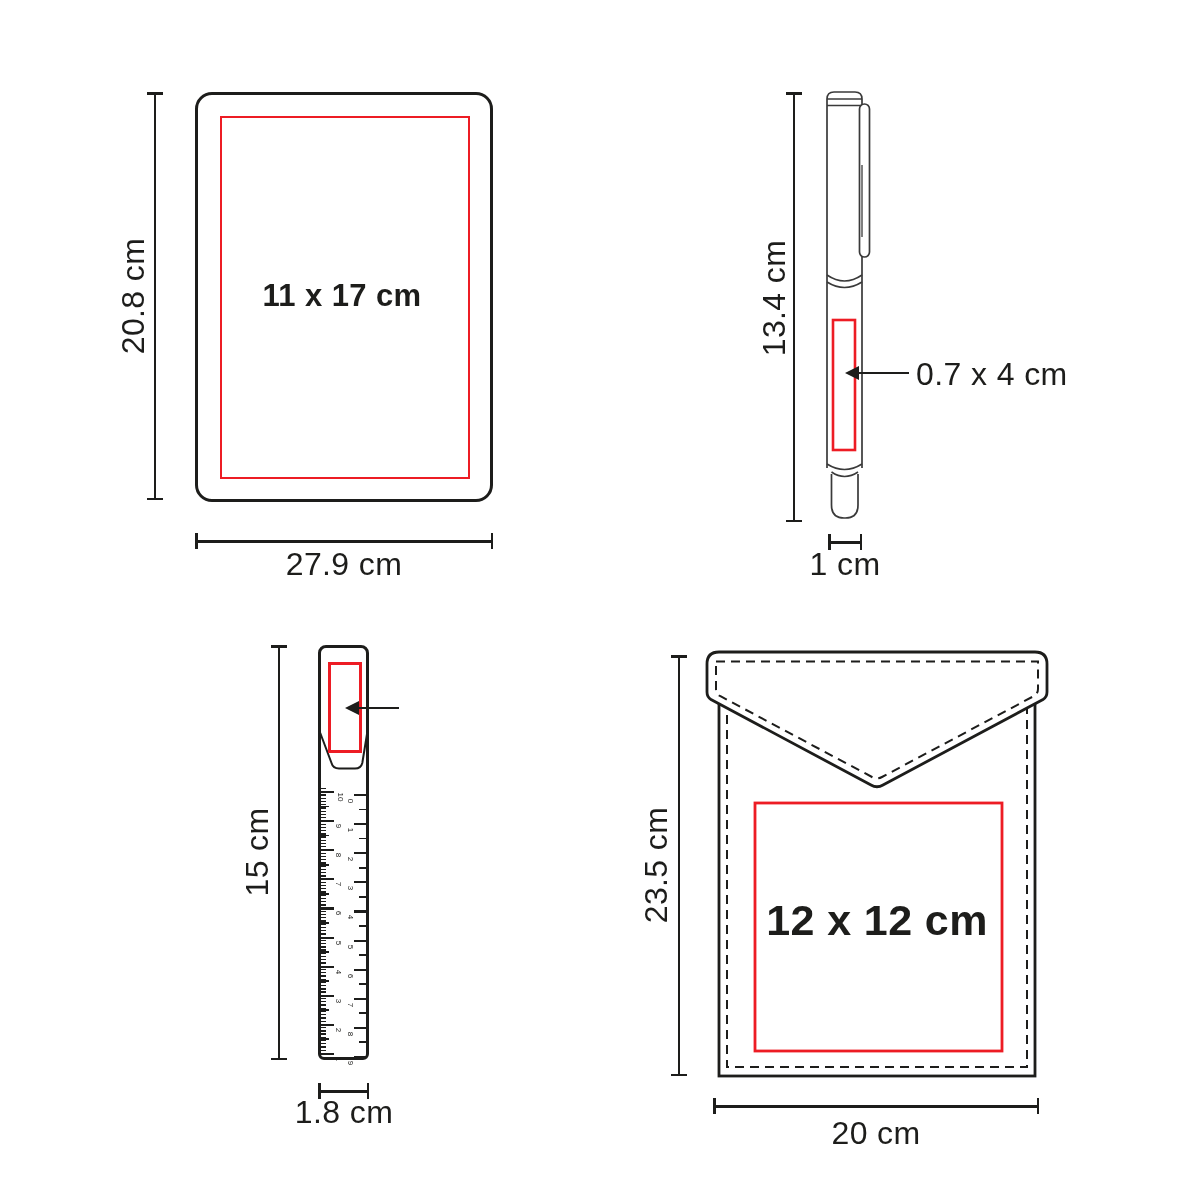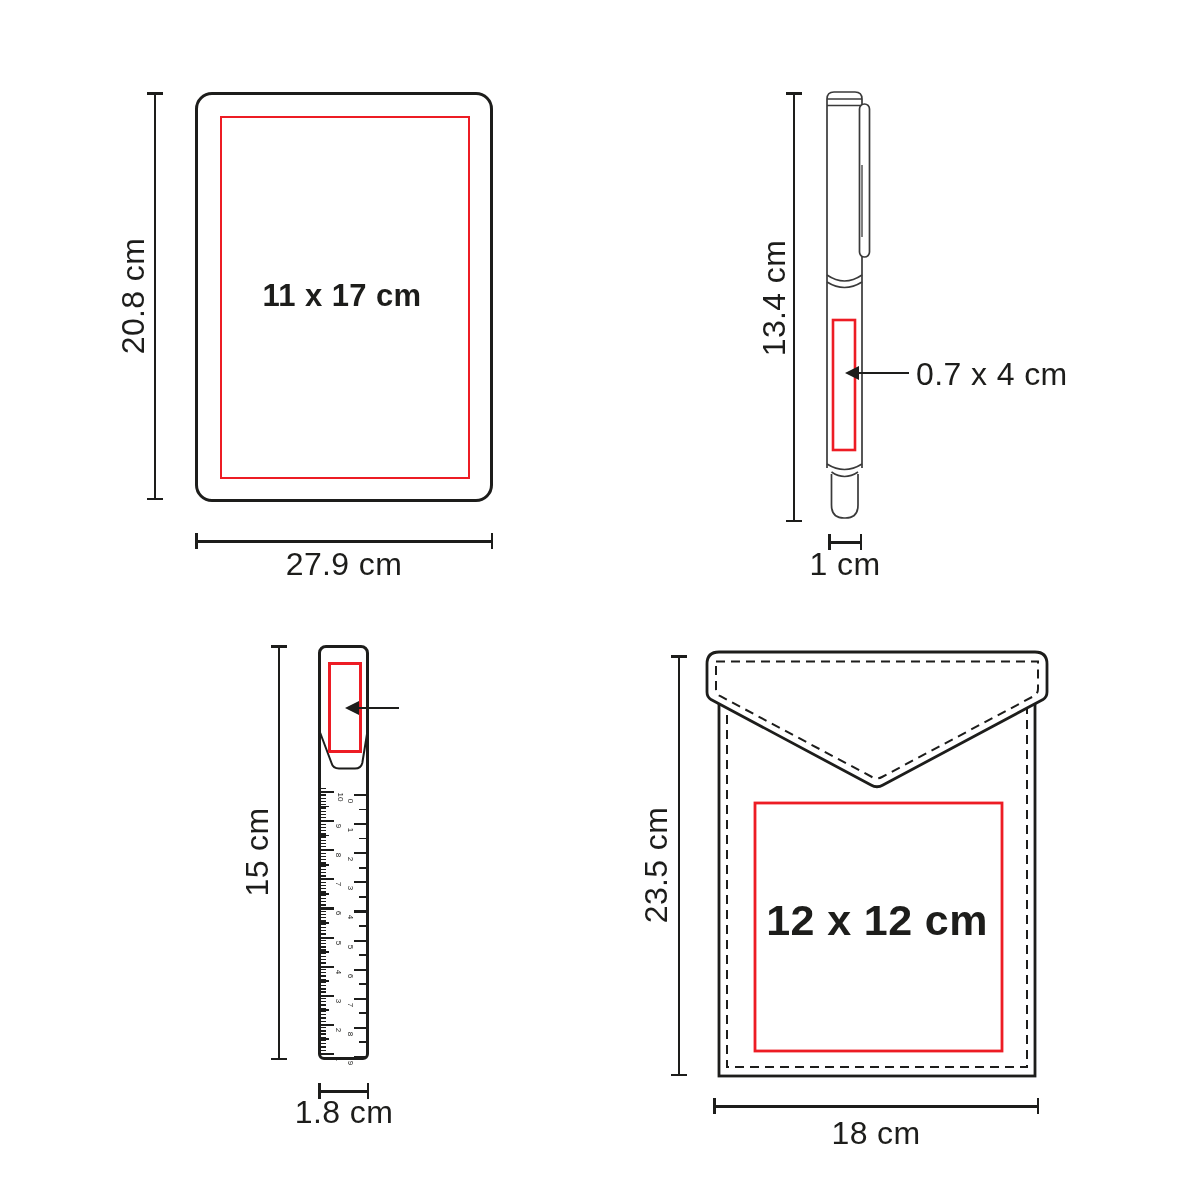--- a/index.html
+++ b/index.html
@@ -200,15 +200,15 @@
   <div class="dim-v" style="left:677.75px;top:655px;height:421px;">
     <div class="cap t"></div>
     <div class="cap b"></div>
   </div>
   <div class="lbl rot" style="left:656px;top:865px;">23.5 cm</div>
 
   <div class="dim-h" style="left:713px;top:1105px;width:326px;">
     <div class="cap l"></div>
     <div class="cap r"></div>
   </div>
-  <div class="lbl center" style="left:876px;top:1133px;">18 cm</div>
+  <div class="lbl center" style="left:876px;top:1133px;">20 cm</div>
 
 </div>
 
 </body></html>

